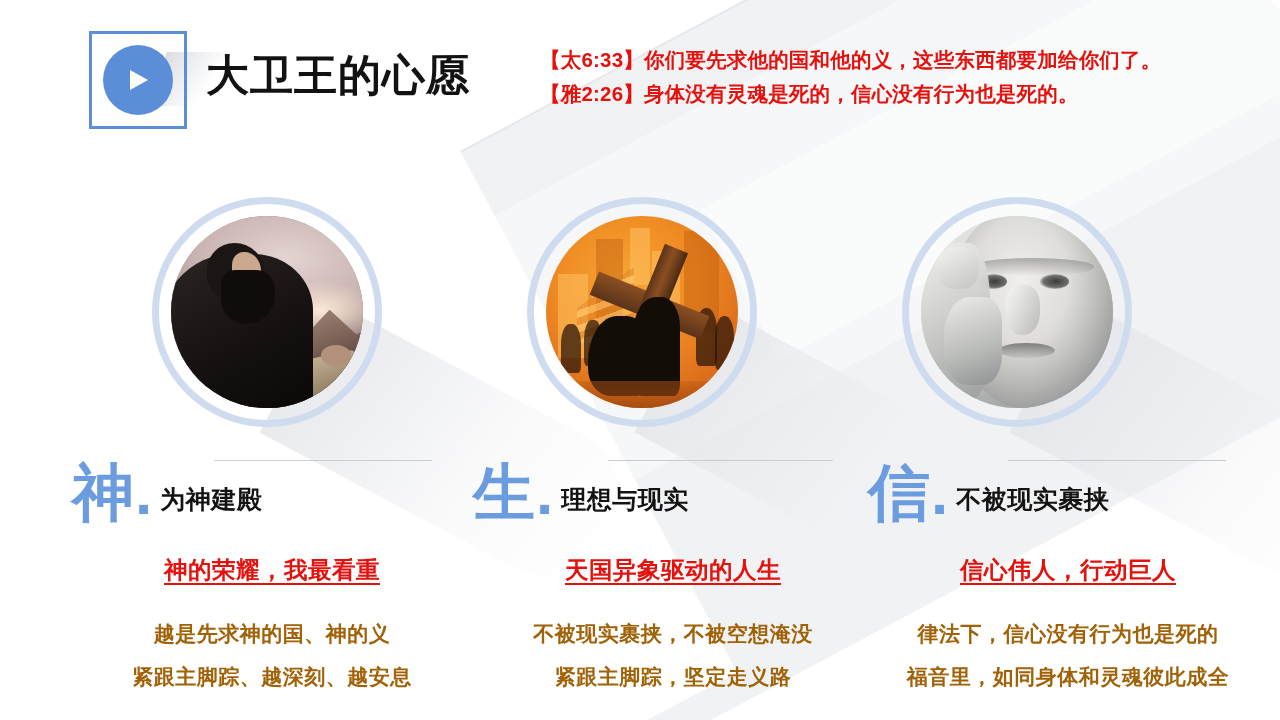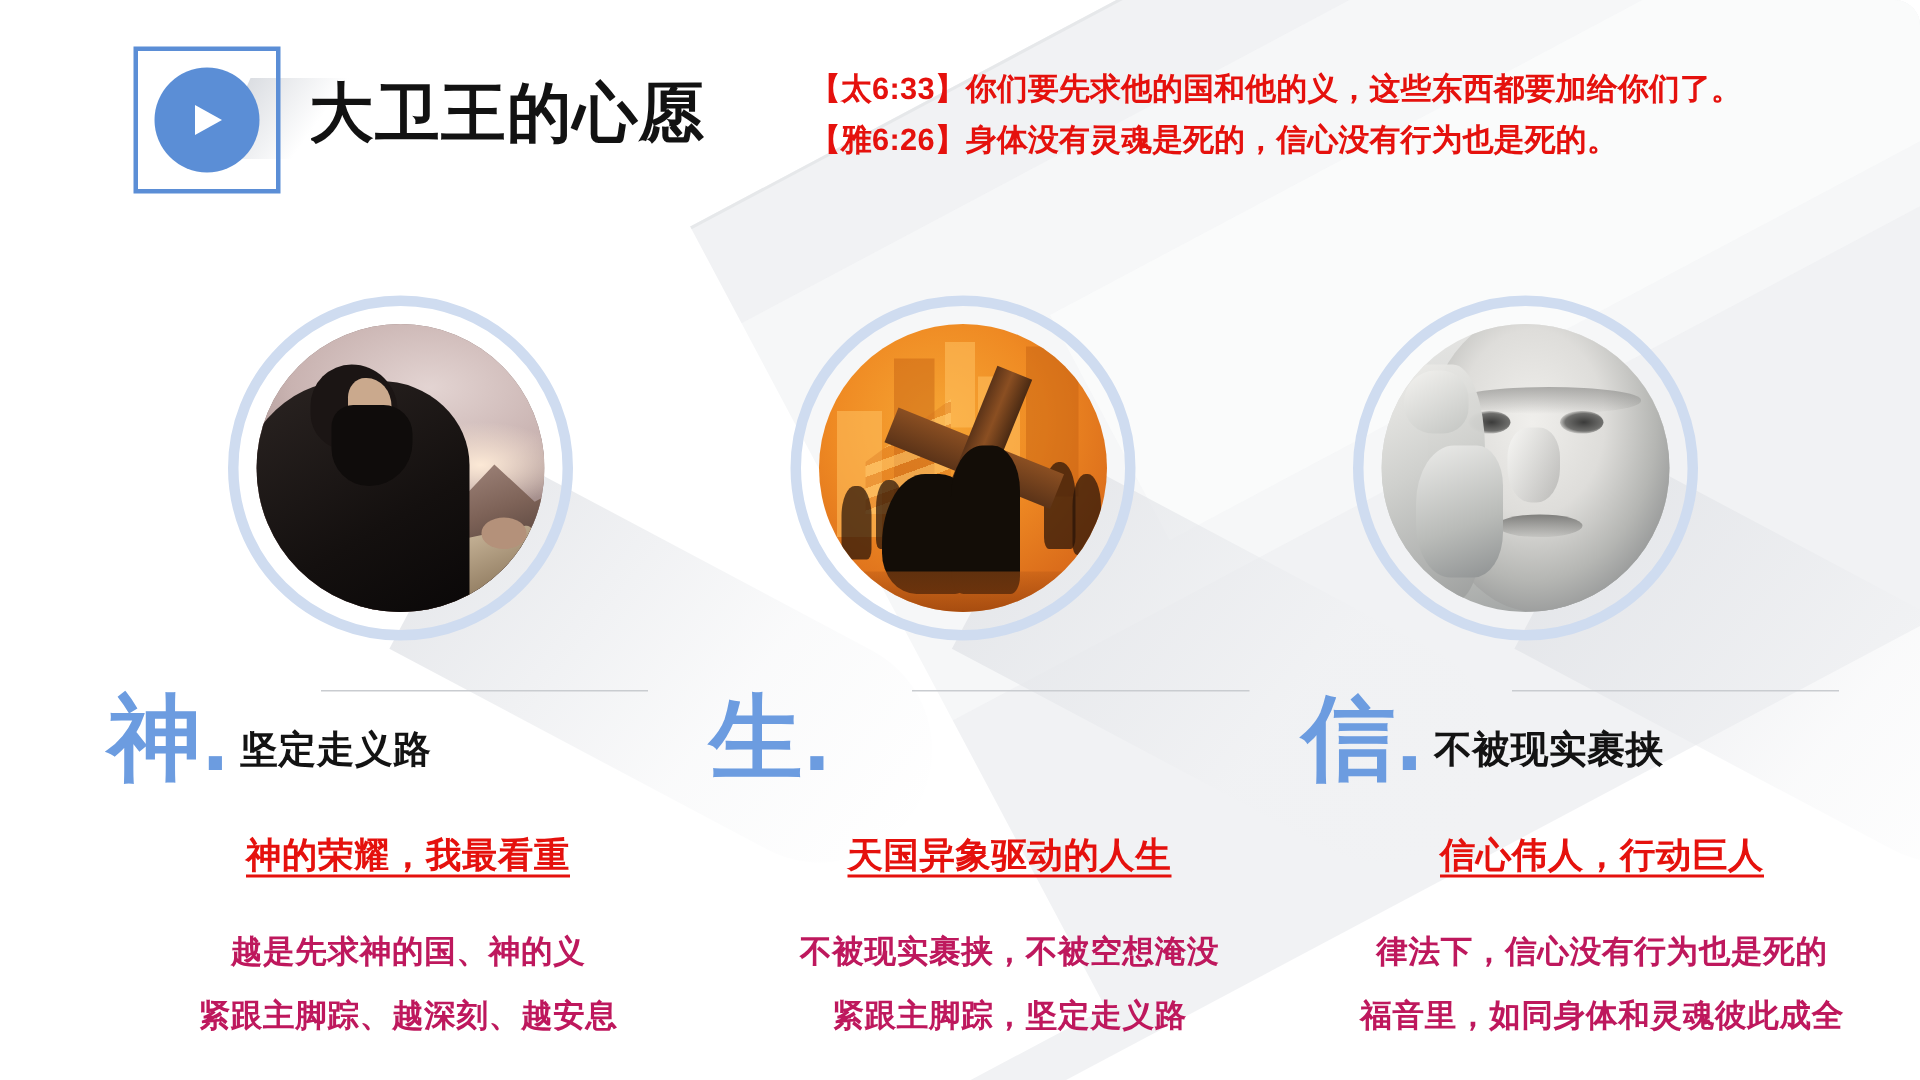--- a/index.html
+++ b/index.html
@@ -376,21 +376,21 @@
     text-decoration-thickness: 2px;
     letter-spacing: .5px;
     font-family: Liberation Mono, monospace;
   }
   .blue-line {
     position: absolute;
     width: 100%;
     text-align: center;
     font-size: 21px;
     font-weight: bold;
-    color: #be185d;
+    color: #a16207;
     letter-spacing: .5px;
     white-space: nowrap;
   }
   .blue-1 { top: 170px; }
   .blue-2 { top: 213px; }
 </style>
 </head>
 <body>
 
 <div id="slide">
@@ -411,21 +411,21 @@
   <div class="logo-circle">
     <svg width="26" height="28" viewBox="0 0 26 28" aria-hidden="true">
       <polygon points="5,4 23,14 5,24" fill="#ffffff"></polygon>
     </svg>
   </div>
 
   <div class="deck-title">大卫王的心愿</div>
 
   <div class="verses">
     <div class="verse-line">【太6:33】你们要先求他的国和他的义，这些东西都要加给你们了。</div>
-    <div class="verse-line">【雅6:26】身体没有灵魂是死的，信心没有行为也是死的。</div>
+    <div class="verse-line">【雅2:26】身体没有灵魂是死的，信心没有行为也是死的。</div>
   </div>
 
   <div class="circle-wrap" style="left:152px; top:197px;">
     <div class="photo">
       <div class="art art-prophet">
         <div class="sky-glow"></div>
         <div class="mount-far"></div>
         <div class="mount-near"></div>
         <div class="tablet"></div>
         <div class="robe"></div>
@@ -477,32 +477,33 @@
       </div>
     </div>
     <div class="ring"></div>
   </div>
 
   <div class="col" style="left:72px;">
     <div class="col-divider" style="left:142px; width:218px;"></div>
     <div class="col-head" style="left:0px;">
       <span class="big-char">神</span>
       <span class="big-dot">.</span>
-      <span class="head-sub">坚定走义路</span>
+      <span class="head-sub">为神建殿</span>
     </div>
     <div class="red-head">神的荣耀，我最看重</div>
     <div class="blue-line blue-1">越是先求神的国、神的义</div>
     <div class="blue-line blue-2">紧跟主脚踪、越深刻、越安息</div>
   </div>
 
   <div class="col" style="left:473px;">
     <div class="col-divider" style="left:135px; width:225px;"></div>
     <div class="col-head" style="left:0px;">
       <span class="big-char">生</span>
       <span class="big-dot">.</span>
+      <span class="head-sub">理想与现实</span>
     </div>
     <div class="red-head">天国异象驱动的人生</div>
     <div class="blue-line blue-1">不被现实裹挟，不被空想淹没</div>
     <div class="blue-line blue-2">紧跟主脚踪，坚定走义路</div>
   </div>
 
   <div class="col" style="left:868px;">
     <div class="col-divider" style="left:140px; width:218px;"></div>
     <div class="col-head" style="left:0px;">
       <span class="big-char">信</span>

